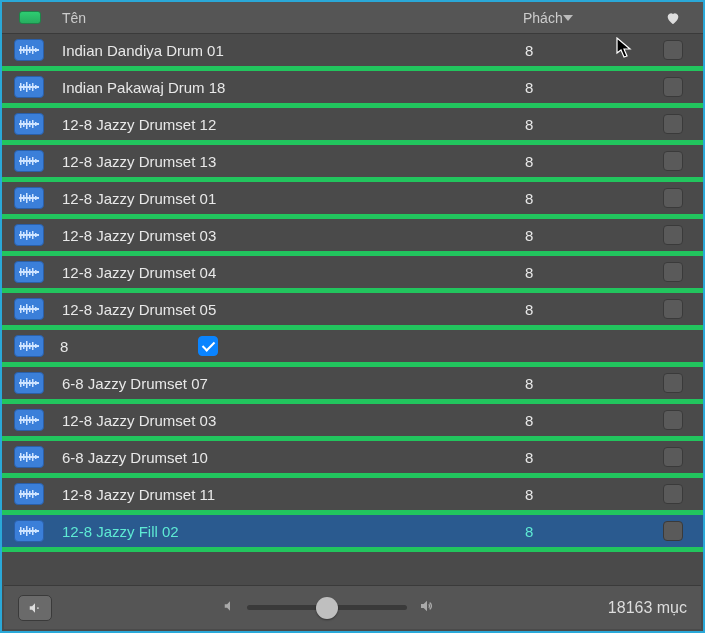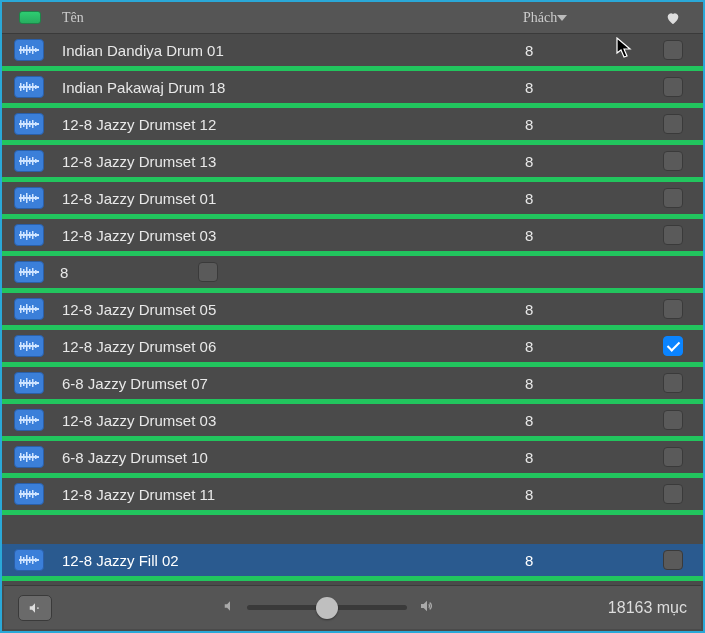--- a/index.html
+++ b/index.html
@@ -13,21 +13,20 @@
     position: relative;
   }
   .header {
     display: flex;
     align-items: center;
     height: 32px;
     background: #555;
     border-bottom: 1px solid #3a3a3a;
     font-size: 14px;
     color: #ccc;
-    font-family: Liberation Serif, serif;
   }
   .header .col-indicator { width: 56px; display:flex; align-items:center; justify-content:center;}
   .header .col-name { flex: 1; padding-left: 4px; }
   .header .col-beats { width: 120px; display:flex; align-items:center; gap:0; cursor:pointer; }
   .header .col-fav { width: 60px; display:flex; align-items:center; justify-content:center; }
   .indicator-pill {
     width: 22px; height: 13px; border-radius: 3px;
     background: linear-gradient(#2ecc71, #27ae60);
     border: 1px solid #1e8449;
   }
@@ -48,22 +47,21 @@
   }
   .row {
     display: flex;
     align-items: center;
     height: 37px;
     border-bottom: 5px solid #22c55e;
     background: #4a4a4a;
   }
   .row.selected {
     background: #2a5a8f;
-    color: #ffffff;
-    margin-top: 29px;
+    color: #5eead4;
   }
   .row .col-icon { width: 56px; display:flex; align-items:center; justify-content:flex-start; padding-left:12px;}
   .row .col-name { flex: 1; padding-left: 4px; white-space: nowrap; overflow: hidden; text-overflow: ellipsis; }
   .row .col-beats { width: 120px; padding-left: 2px; }
   .row .col-fav { width: 60px; display:flex; align-items:center; justify-content:center; }
 
   .loop-icon {
     width: 30px; height: 22px;
     background: #3b7fd9;
     border-radius: 4px;
@@ -295,20 +293,21 @@
             <rect x="0" y="5" width="20" height="2" fill="#cfe4ff"></rect>
             <rect x="1" y="2" width="1.5" height="8" fill="#cfe4ff"></rect>
             <rect x="4" y="3" width="1.5" height="6" fill="#cfe4ff"></rect>
             <rect x="7" y="1" width="1.5" height="10" fill="#cfe4ff"></rect>
             <rect x="10" y="3" width="1.5" height="6" fill="#cfe4ff"></rect>
             <rect x="13" y="2" width="1.5" height="8" fill="#cfe4ff"></rect>
             <rect x="16" y="4" width="1.5" height="4" fill="#cfe4ff"></rect>
           </svg>
         </div>
       </div>
+      <div class="col-name">12-8 Jazzy Drumset 04</div>
       <div class="col-beats">8</div>
       <div class="col-fav">
         <div class="checkbox"></div>
       </div>
     </div>
     <div class="row">
       <div class="col-icon">
         <div class="loop-icon">
           <svg width="20" height="12" viewBox="0 0 20 12">
             <rect x="0" y="5" width="20" height="2" fill="#cfe4ff"></rect>
@@ -334,21 +333,20 @@
             <rect x="0" y="5" width="20" height="2" fill="#cfe4ff"></rect>
             <rect x="1" y="2" width="1.5" height="8" fill="#cfe4ff"></rect>
             <rect x="4" y="3" width="1.5" height="6" fill="#cfe4ff"></rect>
             <rect x="7" y="1" width="1.5" height="10" fill="#cfe4ff"></rect>
             <rect x="10" y="3" width="1.5" height="6" fill="#cfe4ff"></rect>
             <rect x="13" y="2" width="1.5" height="8" fill="#cfe4ff"></rect>
             <rect x="16" y="4" width="1.5" height="4" fill="#cfe4ff"></rect>
           </svg>
         </div>
       </div>
-      <div class="col-name">12-8 Jazzy Drumset 06</div>
       <div class="col-beats">8</div>
       <div class="col-fav">
         <div class="checkbox checked"></div>
       </div>
     </div>
     <div class="row">
       <div class="col-icon">
         <div class="loop-icon">
           <svg width="20" height="12" viewBox="0 0 20 12">
             <rect x="0" y="5" width="20" height="2" fill="#cfe4ff"></rect>

